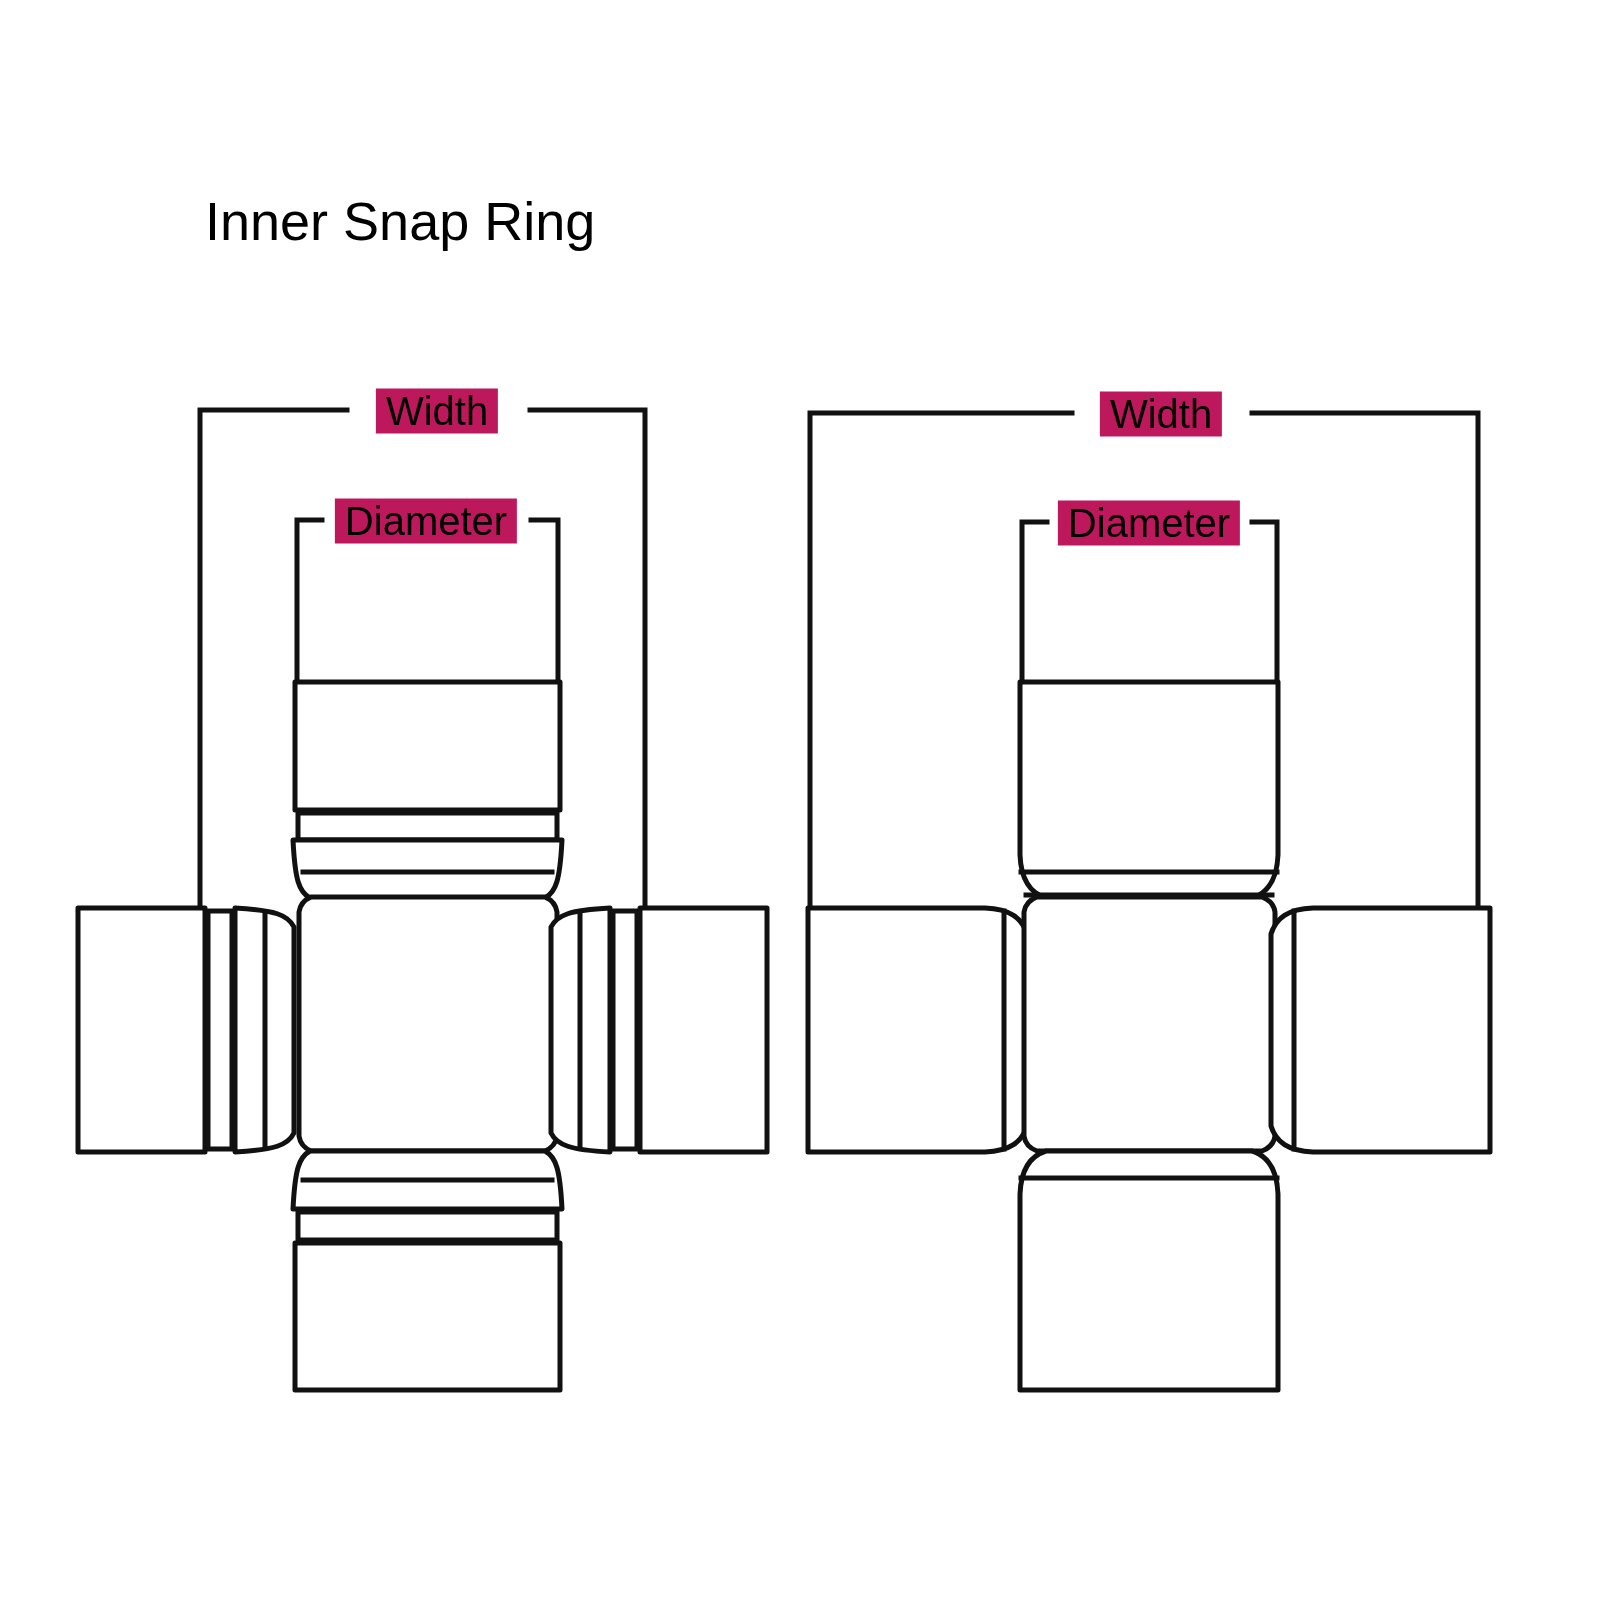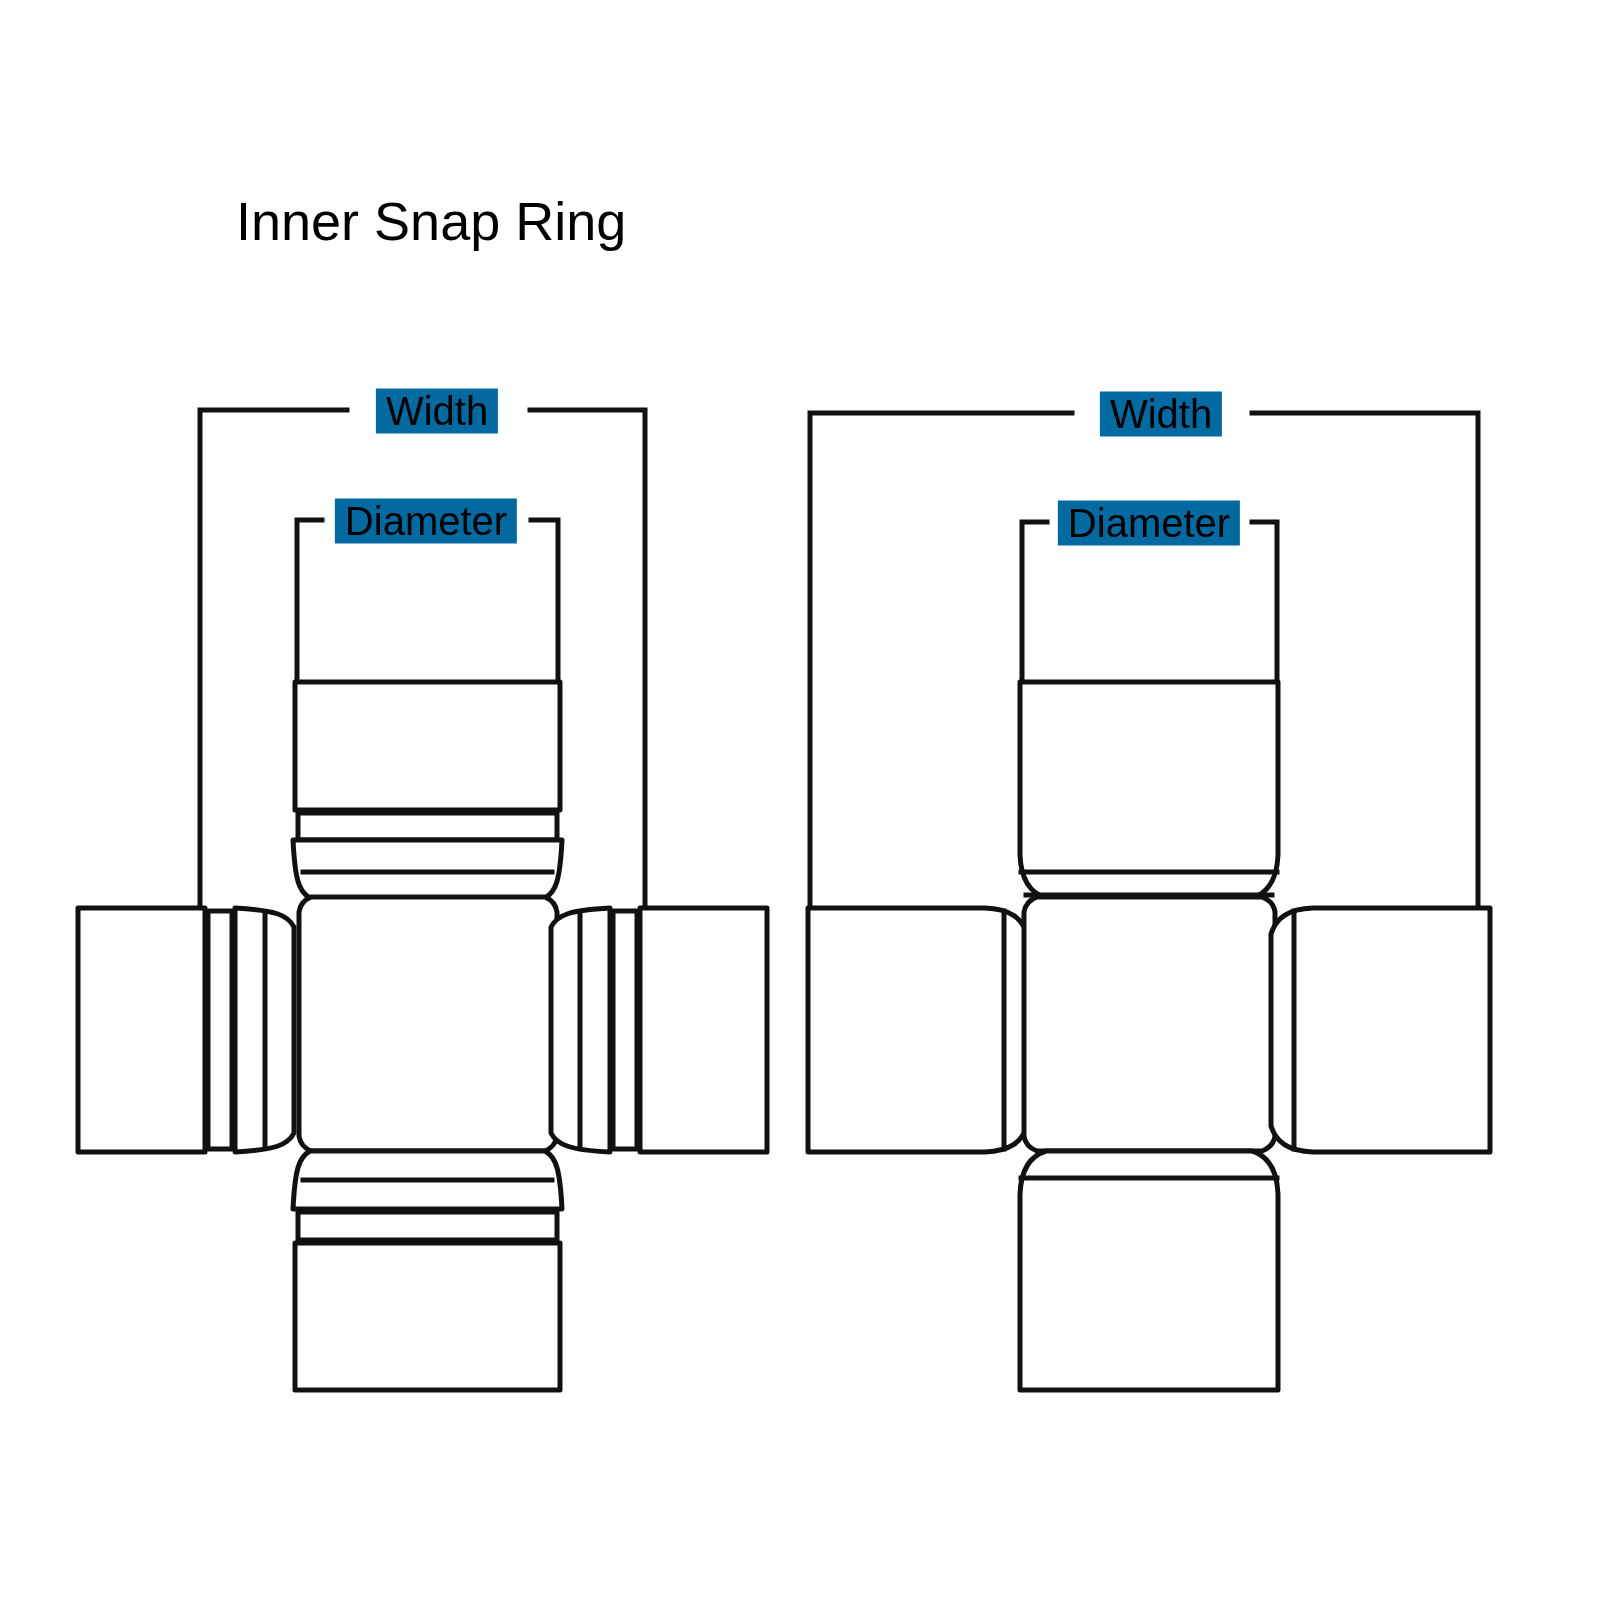--- a/index.html
+++ b/index.html
@@ -14,39 +14,38 @@
     background: #ffffff;
     font-family: "Liberation Sans", sans-serif;
     overflow: hidden;
   }
   .panel-title {
     position: absolute;
     font-size: 54px;
     color: #000000;
     white-space: nowrap;
     letter-spacing: 0px;
-    margin-left: 31px;
   }
   #title-inner { left: 205px; top: 190px; }
   #title-outer { left: 925px; top: 190px; }
 
   .drawing {
     position: absolute;
     left: 0;
     top: 0;
     width: 1600px;
     height: 1600px;
     pointer-events: none;
   }
   .dim-label {
     position: absolute;
     font-size: 40px;
     color: #000000;
     white-space: nowrap;
-    background: #0369a1;
+    background: #be185d;
     padding: 0 10px;
     transform: translate(-50%, -50%);
   }
   svg .part {
     fill: #ffffff;
     stroke: #111111;
     stroke-width: 5;
     stroke-linejoin: round;
     stroke-linecap: round;
   }

